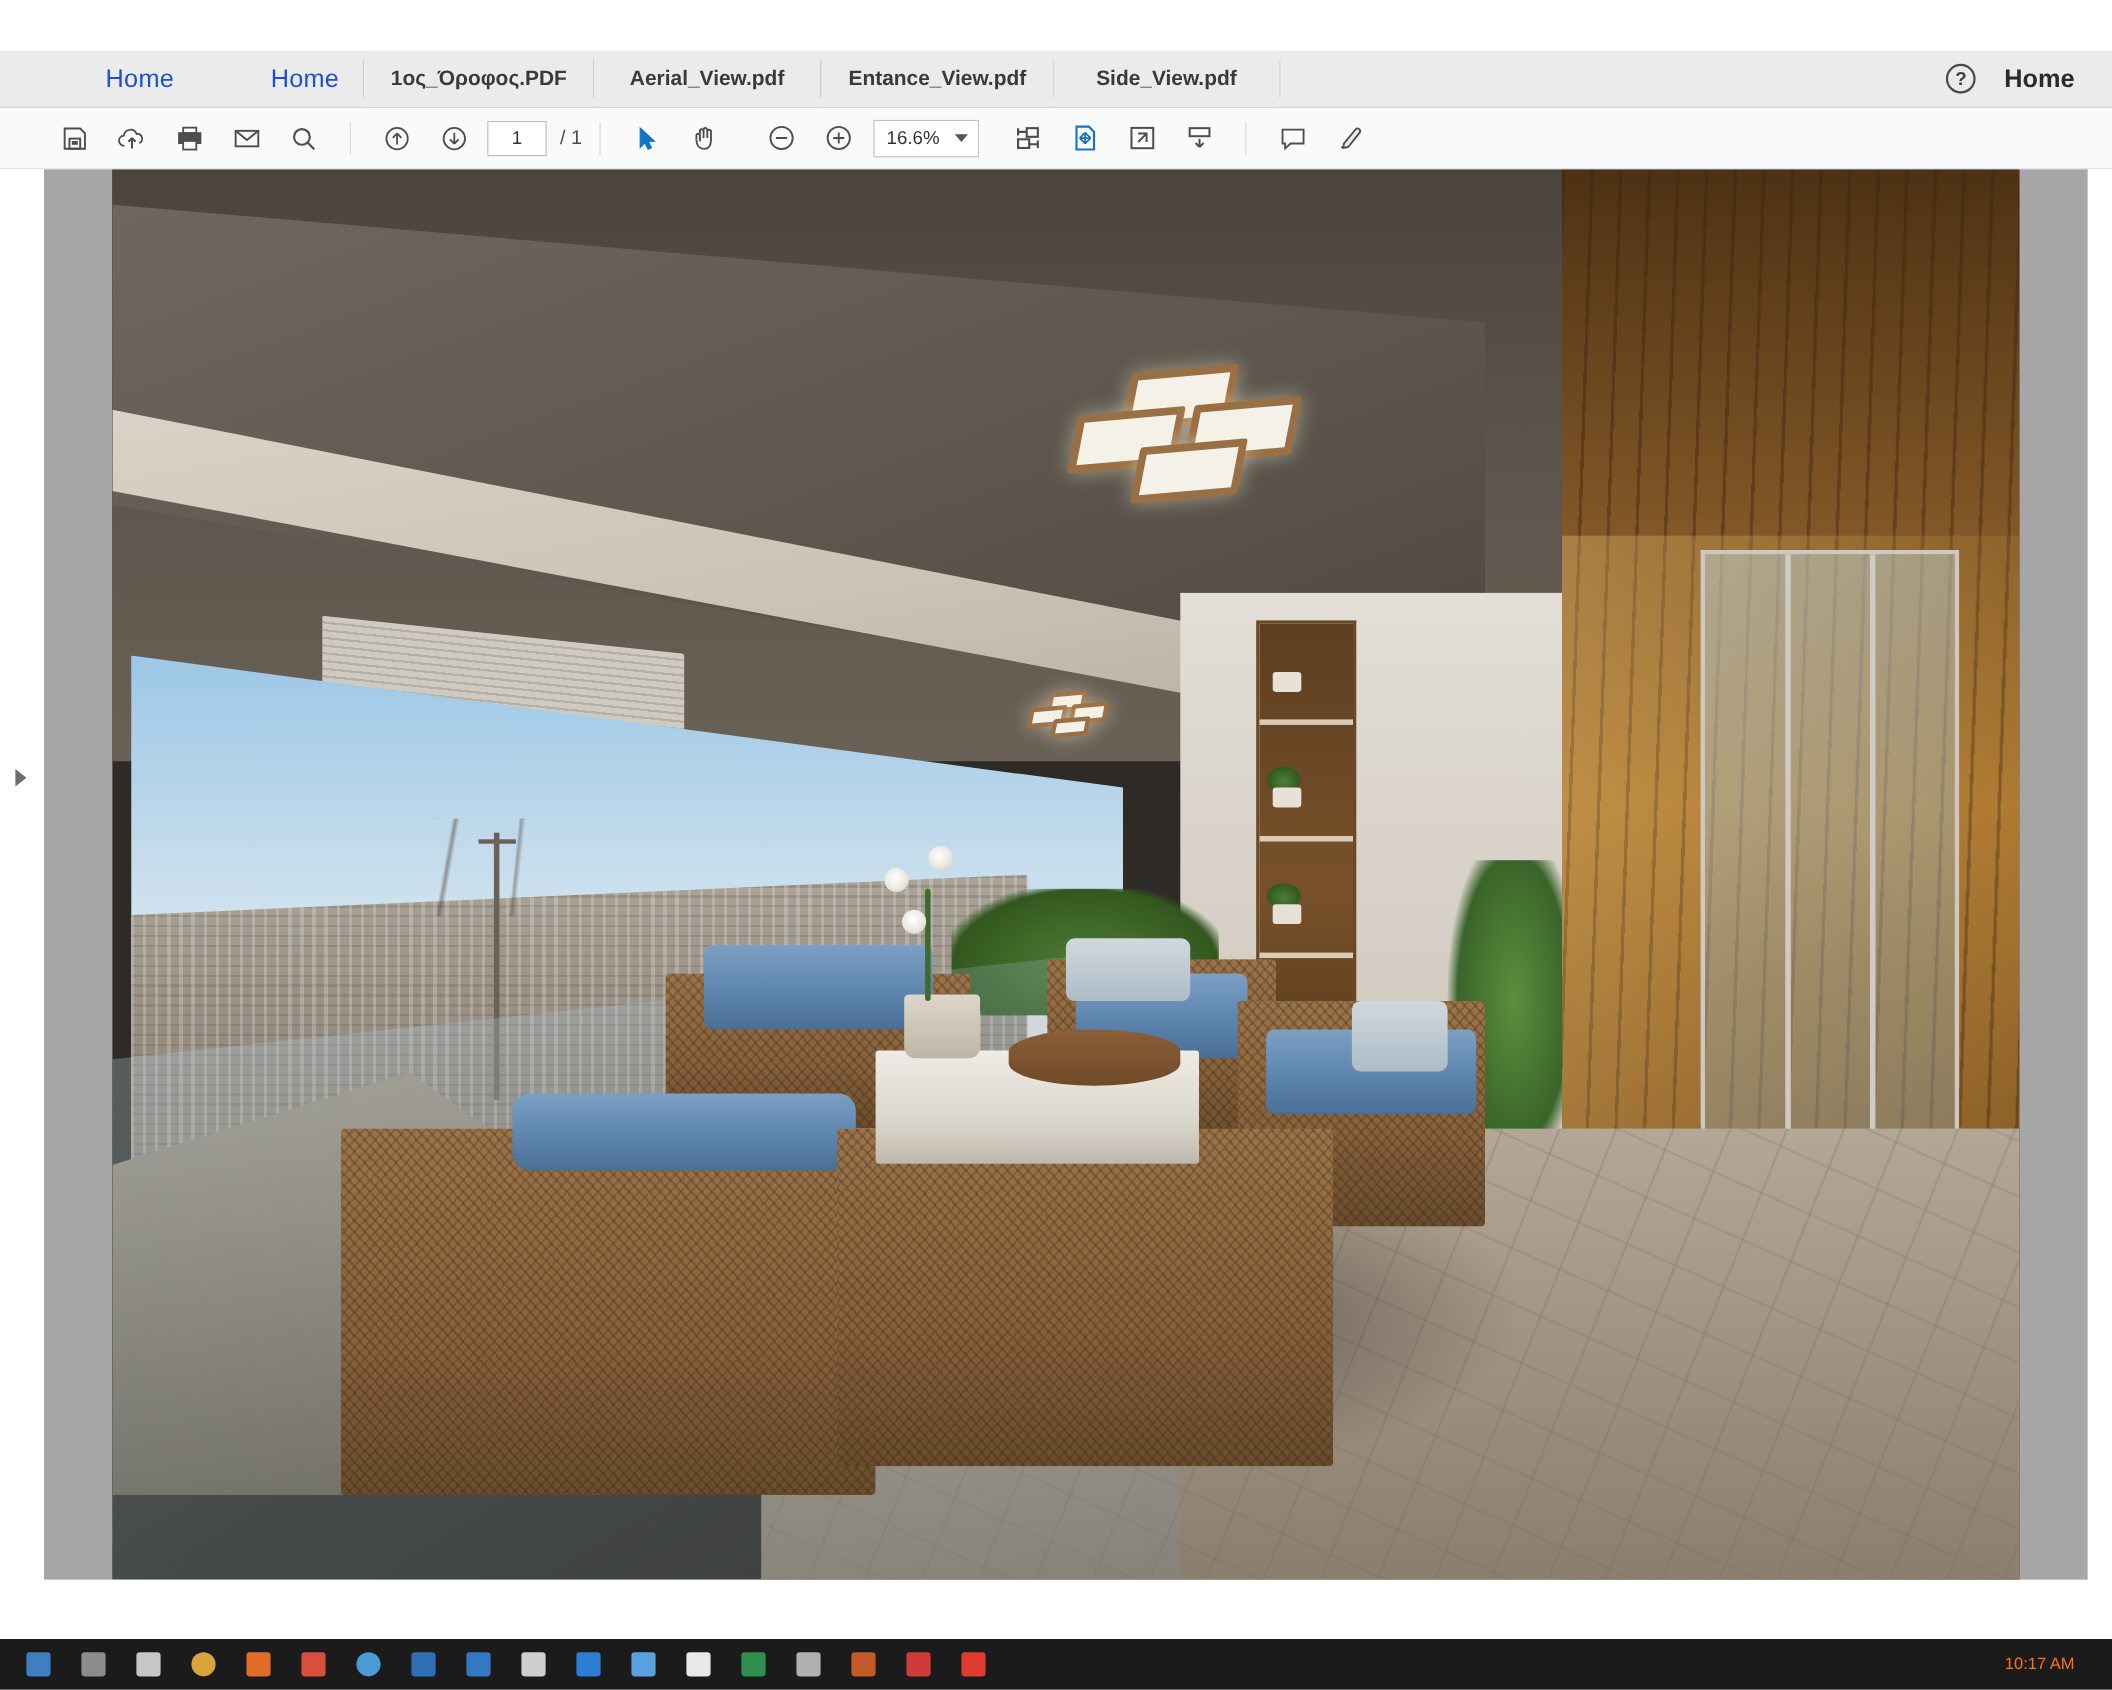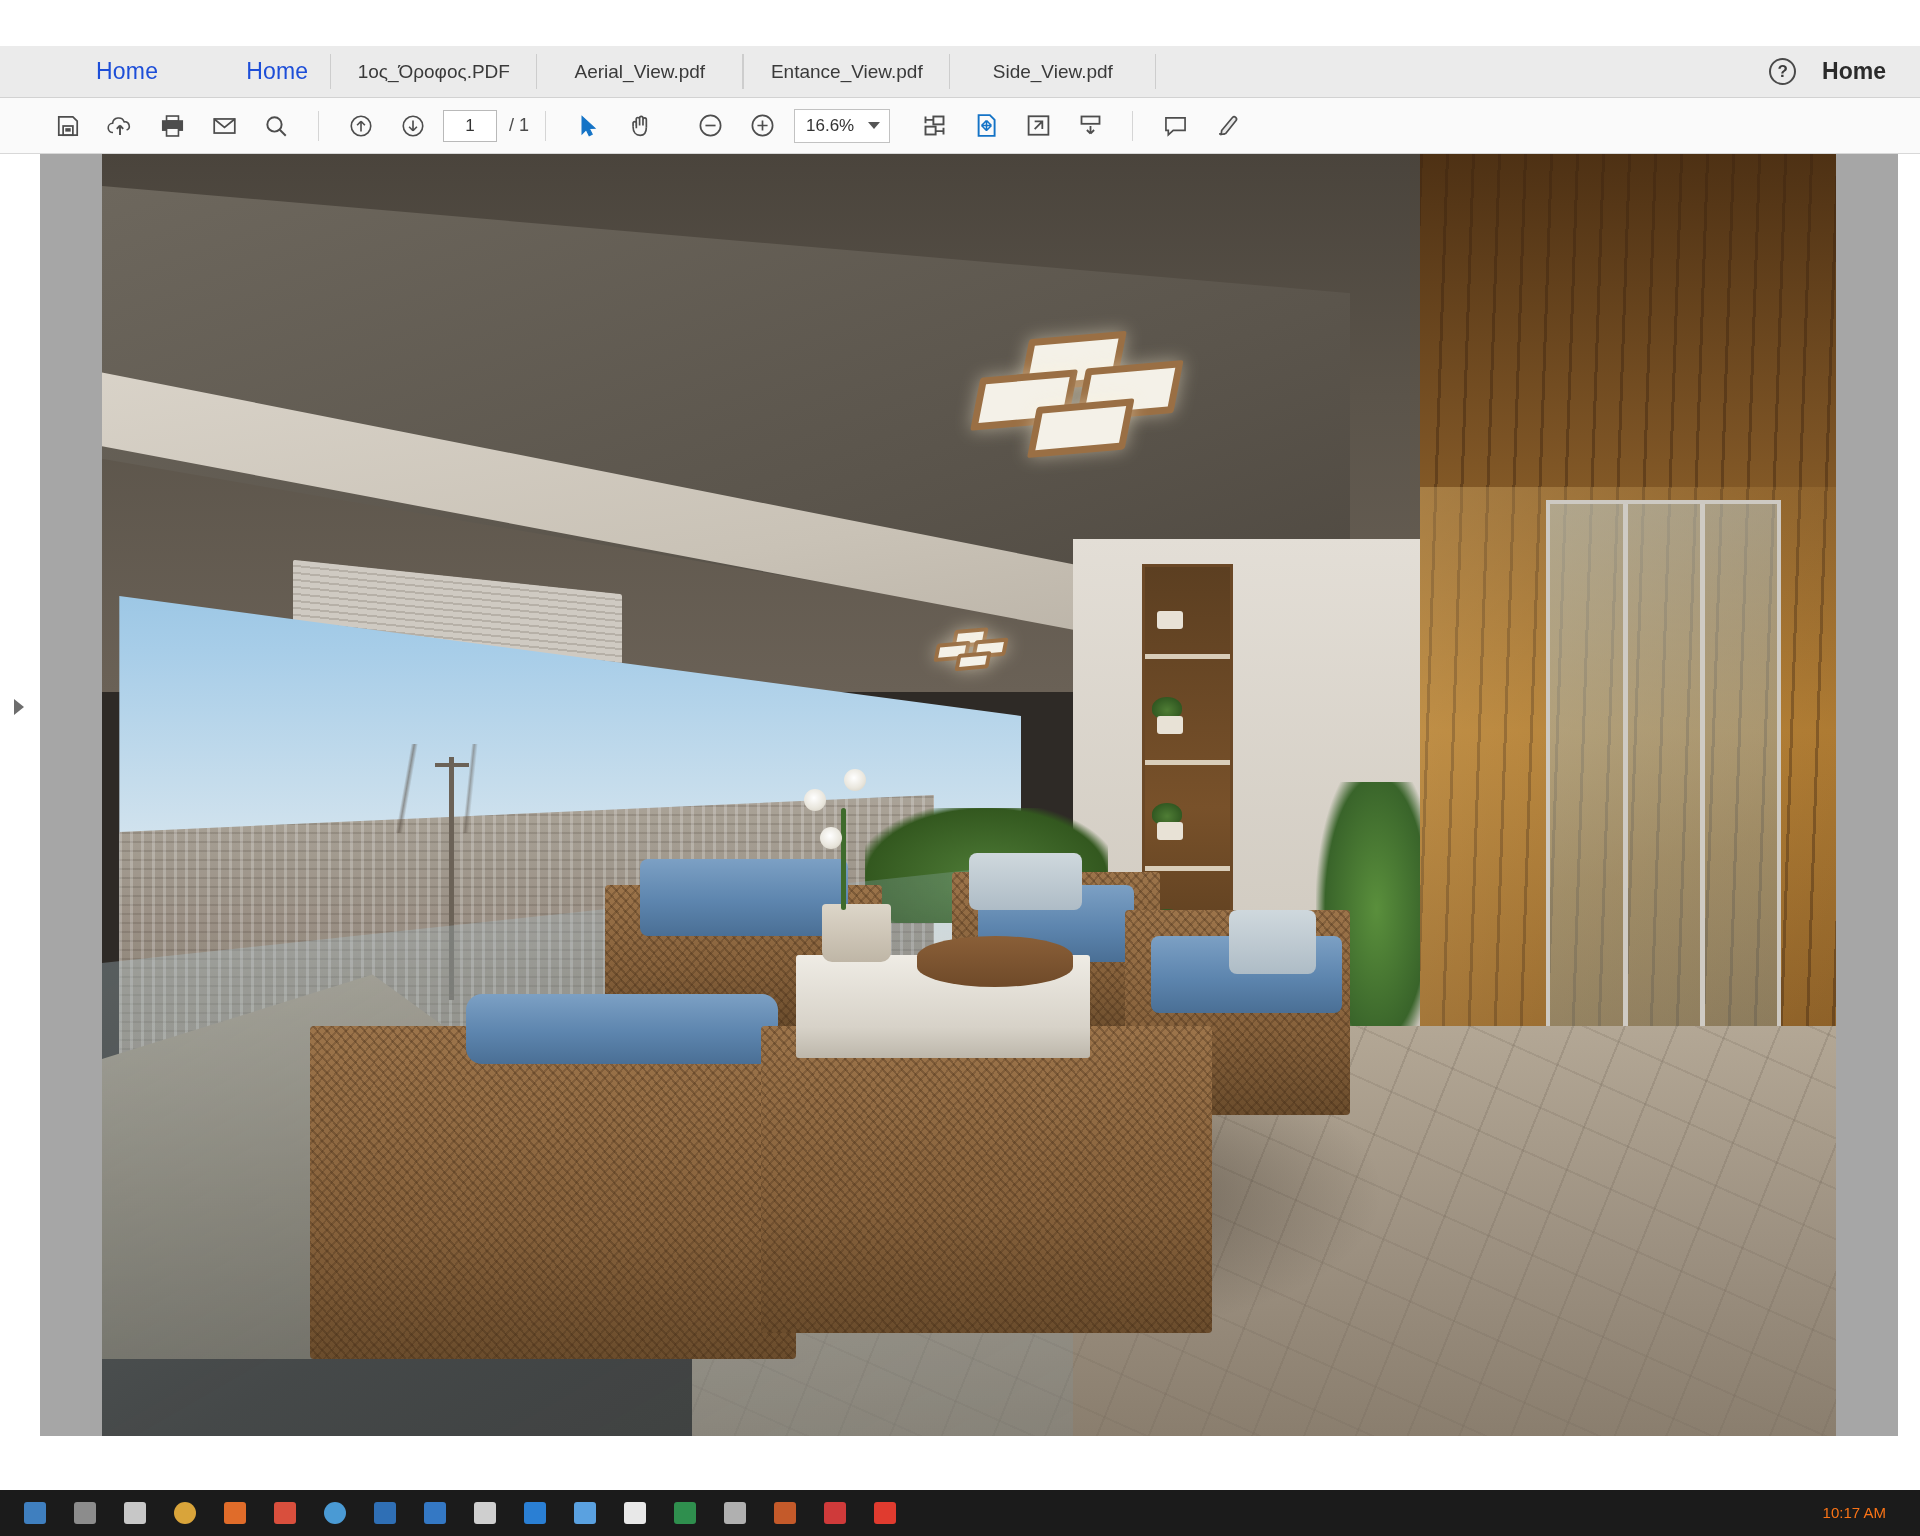--- a/index.html
+++ b/index.html
@@ -49,21 +49,21 @@
     display: flex; align-items: center; justify-content: center;
     gap: 26px;
     padding: 0 24px;
     font-size: 19px;
     color: #3a3a3a;
     background: #ebebeb;
     cursor: pointer;
     position: relative;
     white-space: nowrap;
   }
-  .tab .tab-label { font-size: 19px; }
+  .tab .tab-label { font-size: 19px; font-weight: bold; }
   .tab.active {
     background: #ffffff;
     color: #1d1d1d;
   }
   .tab.active .tab-label { font-weight: normal; }
   .tab .close-x {
     font-size: 18px; color: #555; line-height: 1;
     margin-left: 2px;
   }
   .tab-spacer { flex: 1; }

